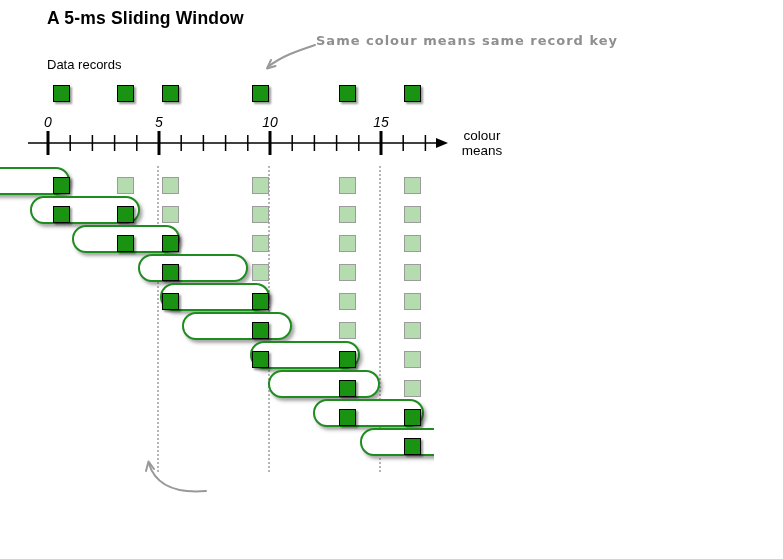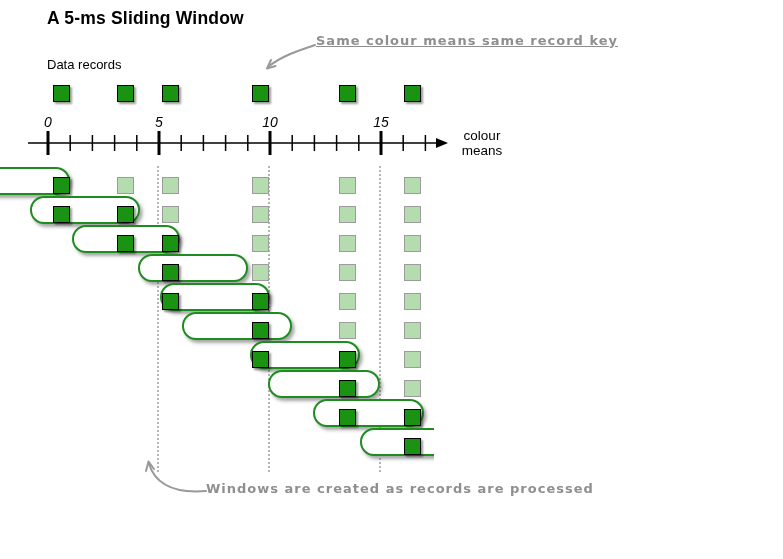--- a/index.html
+++ b/index.html
@@ -42,28 +42,27 @@
 </style>
 </head>
 <body>
 
 <div id="stage">
 
   <div class="title">A 5-ms Sliding Window</div>
 
   <div class="plain-label" style="left:47px;top:57px;">Data records</div>
 
-  <div class="handnote" style="left:316px;top:33px;text-decoration:underline;">Same colour means same record key</div>
+  <div class="handnote" style="left:316px;top:33px;">Same colour means same record key</div>
 
   <div class="stream-time">
     <div>colour</div>
     <div>means</div>
   </div>
 
-  <div class="handnote" style="left:206px;top:481px;">Windows are created as records are processed</div>
 
   <svg id="overlay" width="783" height="559" viewBox="0 0 783 559">
     <g id="axis-layer">
         <line x1="28" y1="143" x2="439" y2="143" stroke-width="1.6" class="axis-stroke"></line>
         <polygon points="448,143 436,138 436,148" fill="#000"></polygon>
         <line x1="48" y1="131" x2="48" y2="155" stroke-width="3" class="axis-stroke"></line>
         <text x="48" y="127" text-anchor="middle" class="tick-label">0</text>
         <line x1="70.2" y1="135" x2="70.2" y2="151" stroke-width="1.5" class="axis-stroke"></line>
         <line x1="92.4" y1="135" x2="92.4" y2="151" stroke-width="1.5" class="axis-stroke"></line>
         <line x1="114.6" y1="135" x2="114.6" y2="151" stroke-width="1.5" class="axis-stroke"></line>

